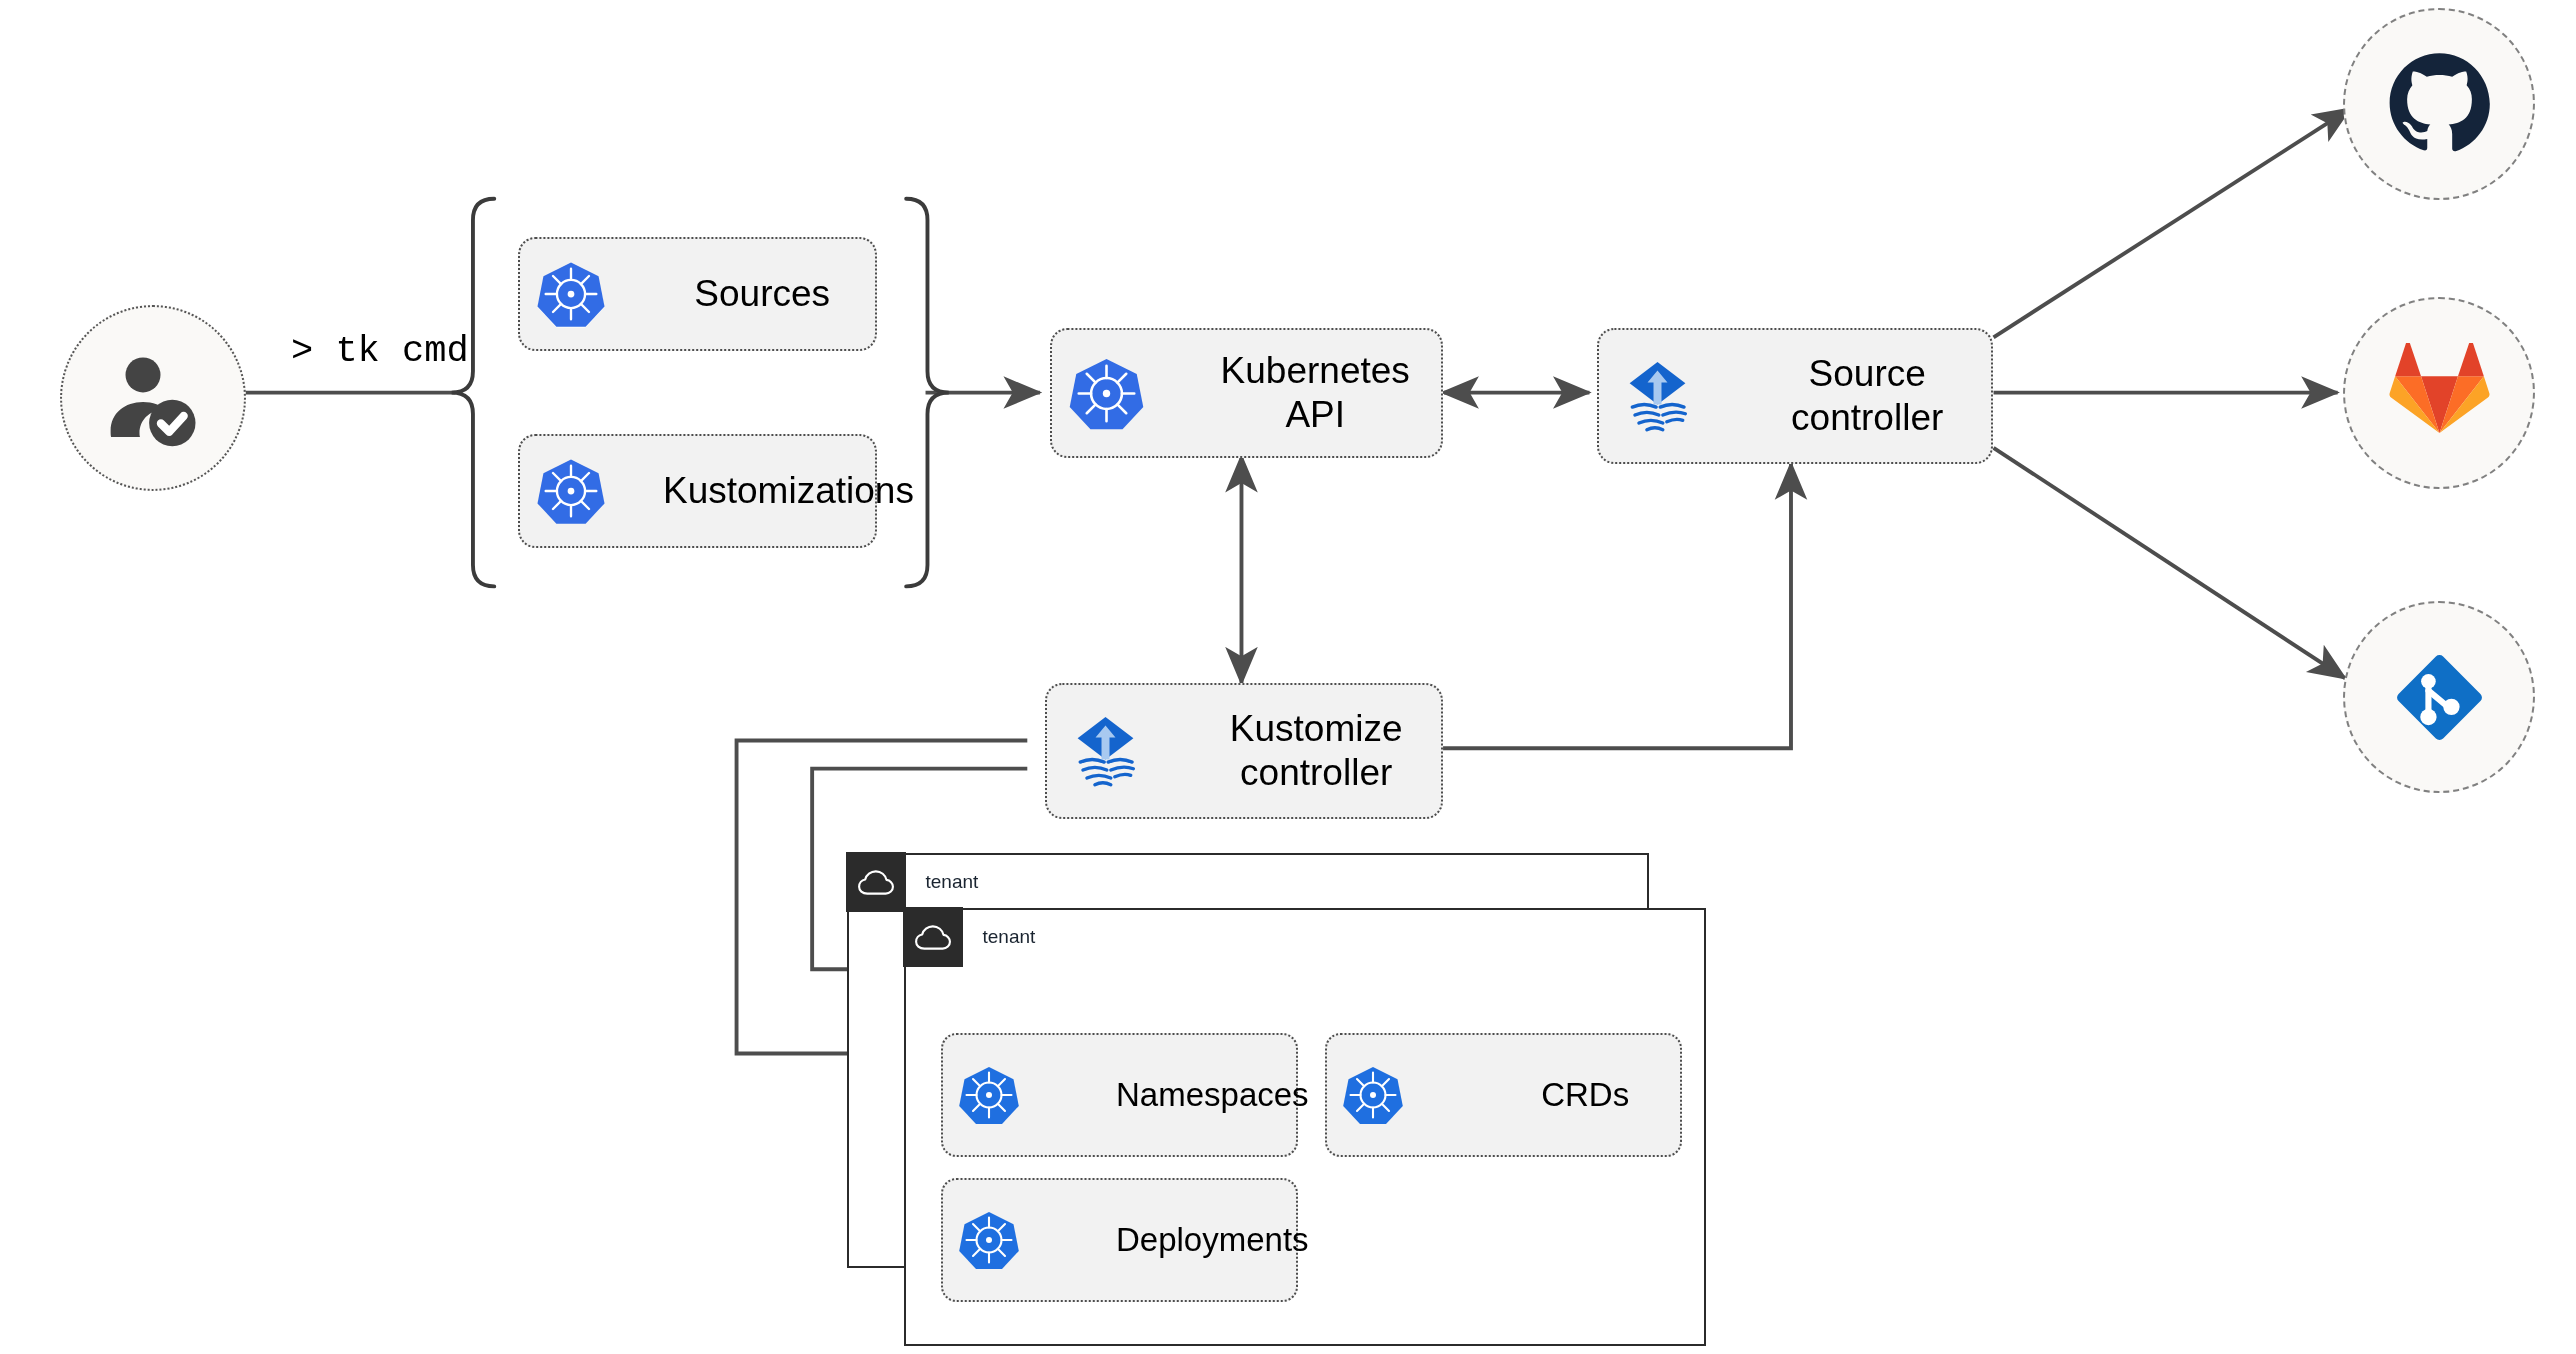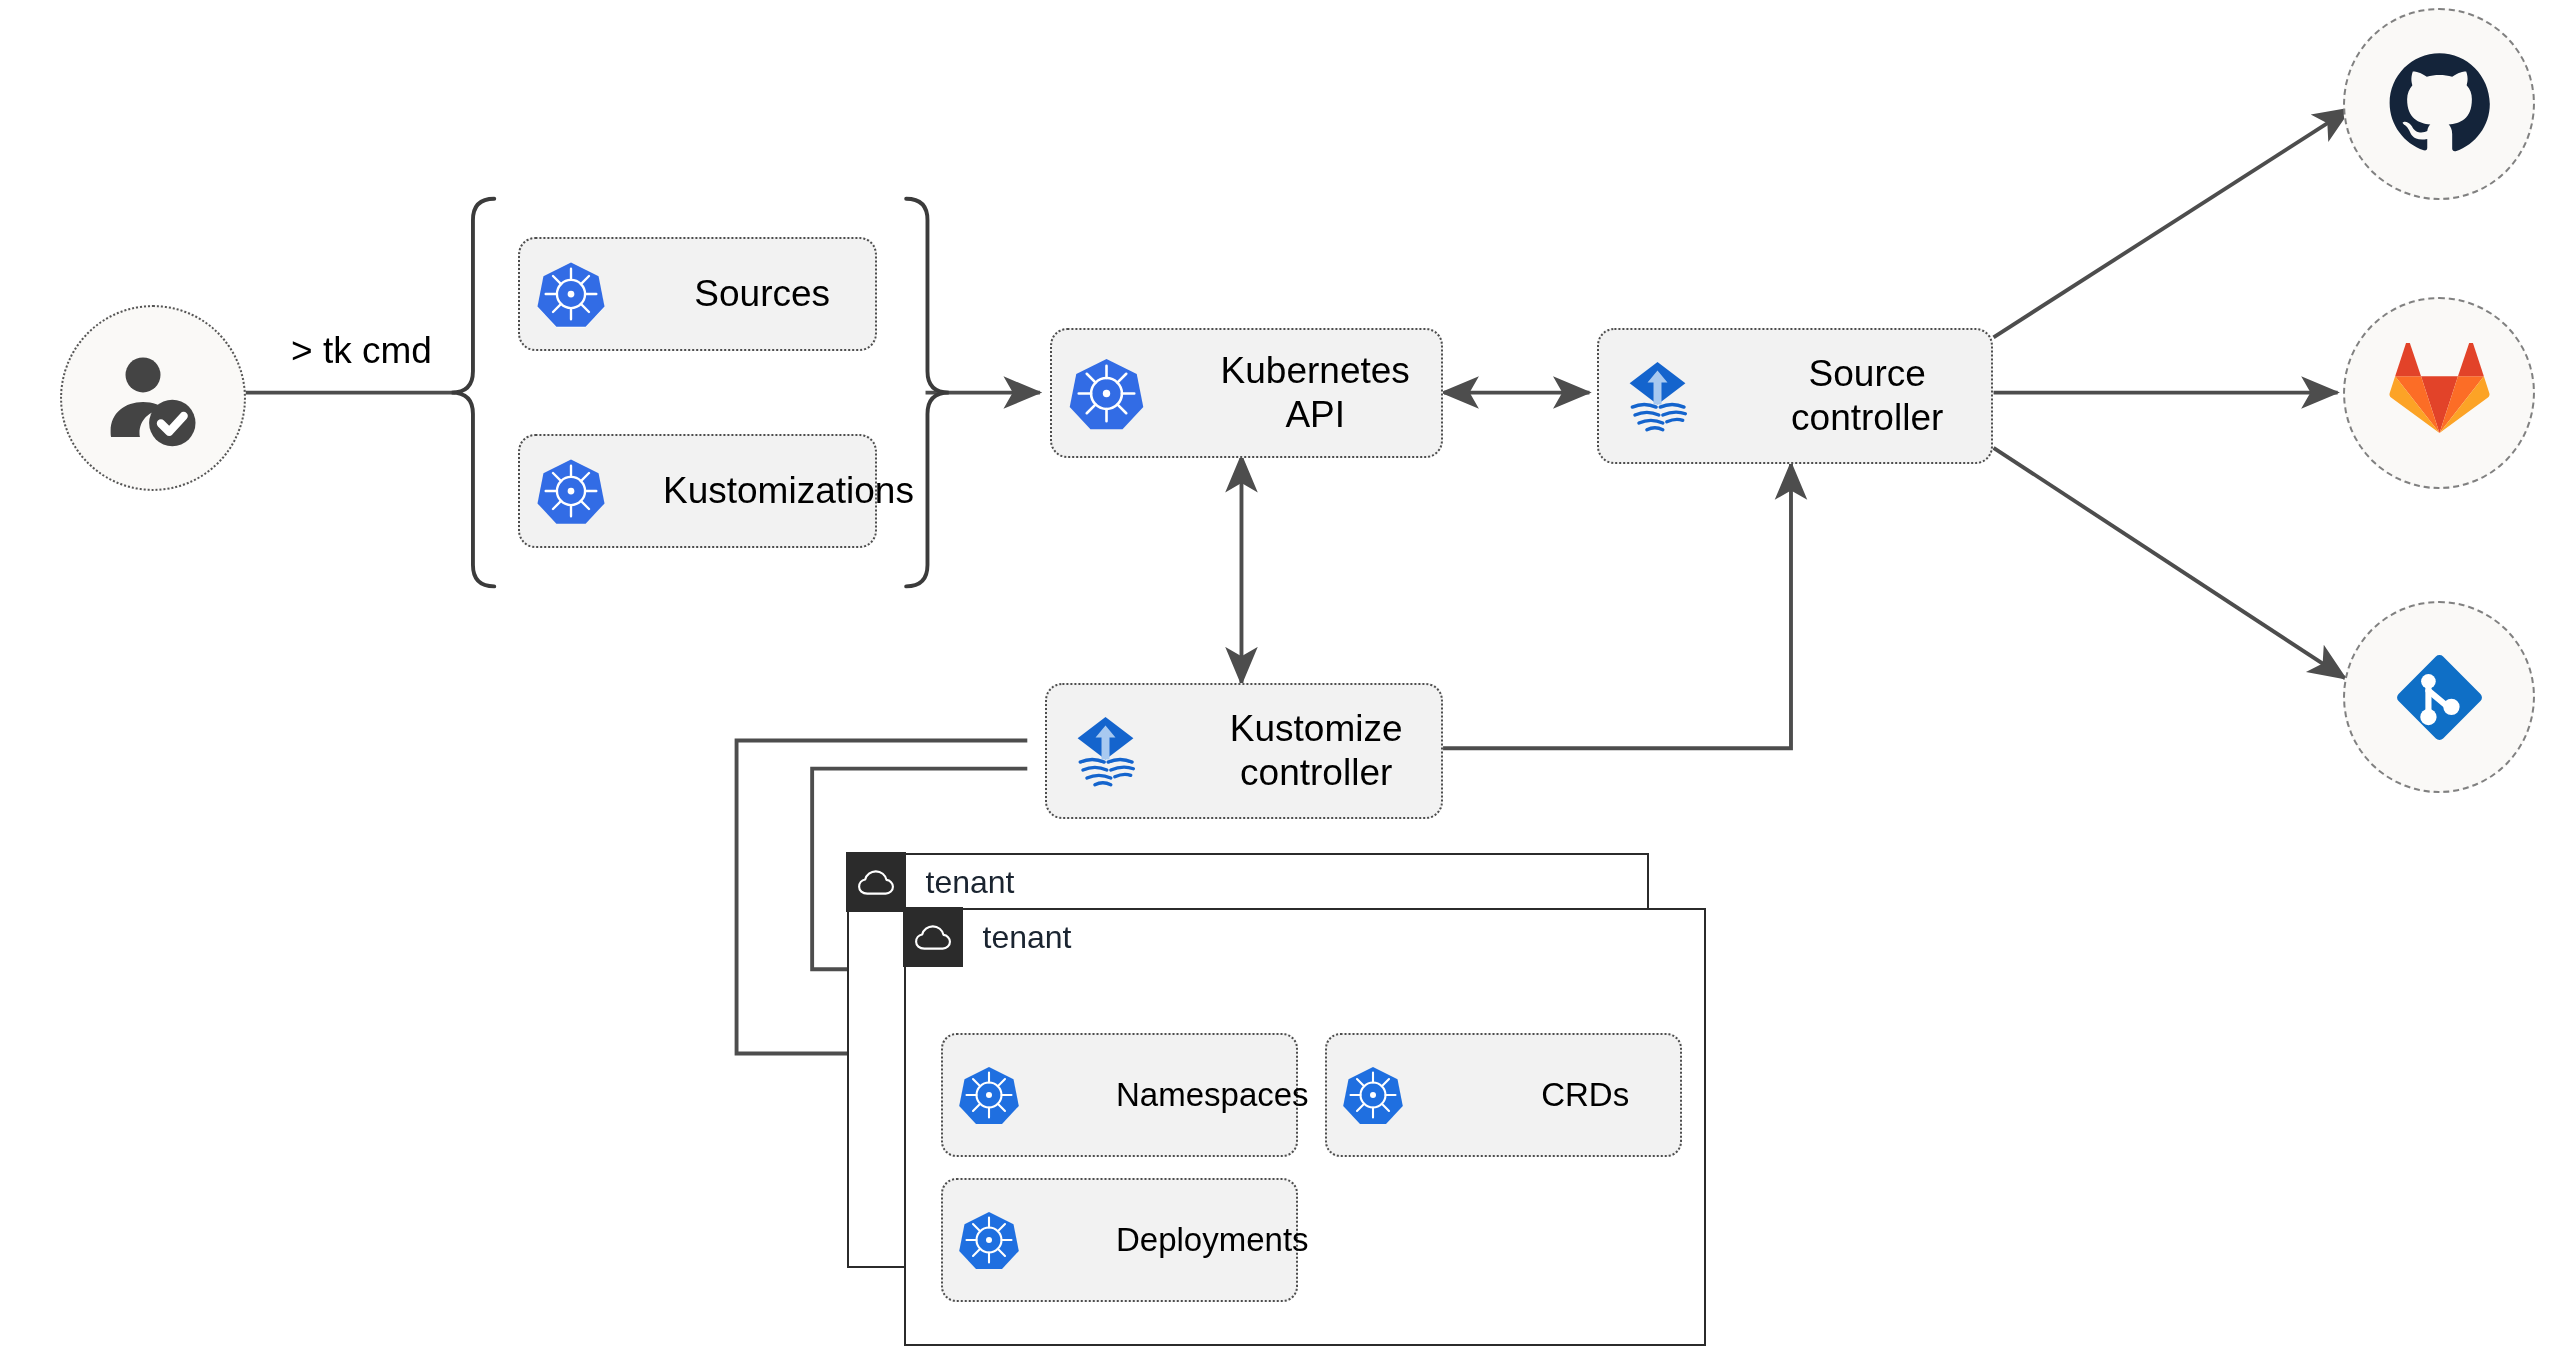--- a/index.html
+++ b/index.html
@@ -100,21 +100,21 @@
     background: #2b2b2b;
     display: flex;
     align-items: center;
     justify-content: center;
     flex: none;
   }
   .tenant-title {
     display: flex;
     align-items: center;
     padding-left: 19.4px;
-    font-size: 32px;
+    font-size: 19px;
     color: #1a2430;
     white-space: nowrap;
   }
   .tenant-grid {
     position: absolute;
     display: grid;
     grid-template-columns: repeat(2, 357px);
     grid-template-rows: repeat(2, 124px);
     gap: 21.3px 27px;
   }
@@ -172,21 +172,21 @@
 
   <div class="actor" style="left:60px; top:305px; width:186px; height:186px;">
     <svg width="105" height="105" viewBox="0 0 24 24">
       <circle cx="9.6" cy="6.6" r="4" fill="#444"></circle>
       <path d="M2.2 19.4c0-4.1 3.3-6.6 7.4-6.6 2.2 0 4.2.7 5.5 2-.3-.1-.7-.1-1.1-.1-2.9 0-5.2 2.3-5.2 5.2 0 .3 0 .6.1.9H2.3c-.1-.4-.1-.9-.1-1.4z" fill="#444"></path>
       <circle cx="16.3" cy="17.6" r="5.3" fill="#444"></circle>
       <path d="M13.7 17.7l1.9 1.9 3.3-3.6" stroke="#fff" stroke-width="1.9" fill="none" stroke-linecap="round" stroke-linejoin="round"></path>
     </svg>
   </div>
 
-  <div class="cmd-label" style="left:291px; top:330px;">&gt; tk cmd</div>
+  <div class="cmd-label" style="left:291px; top:330px;font-family:Liberation Mono, monospace;">&gt; tk cmd</div>
 
   <div class="node" style="left:518px; top:237px; width:359px; height:114px;">
     <span class="ico" style="width:101px;">
       <svg width="72" height="72" viewBox="0 0 64 64">
         <path d="M32 3.2 58.3 16 64 44.6 46 64H18L0 44.6 5.7 16z" fill="#fff" transform="scale(0.93) translate(2.4,2.4)"></path>
         <path d="M32 4 56.5 16.2 61.8 43 45 61H19L2.2 43 7.5 16.2z" fill="#326ce5"></path>
         <g fill="none" stroke="#fff" stroke-width="2.1" stroke-linecap="round">
           <circle cx="32" cy="32" r="12.5"></circle>
           <path d="M32 19.5V9.5M32 44.5v10M19.5 32H9.5M44.5 32h10M23.2 23.2 16 16M40.8 40.8 48 48M40.8 23.2 48 16M23.2 40.8 16 48"></path>
         </g>

